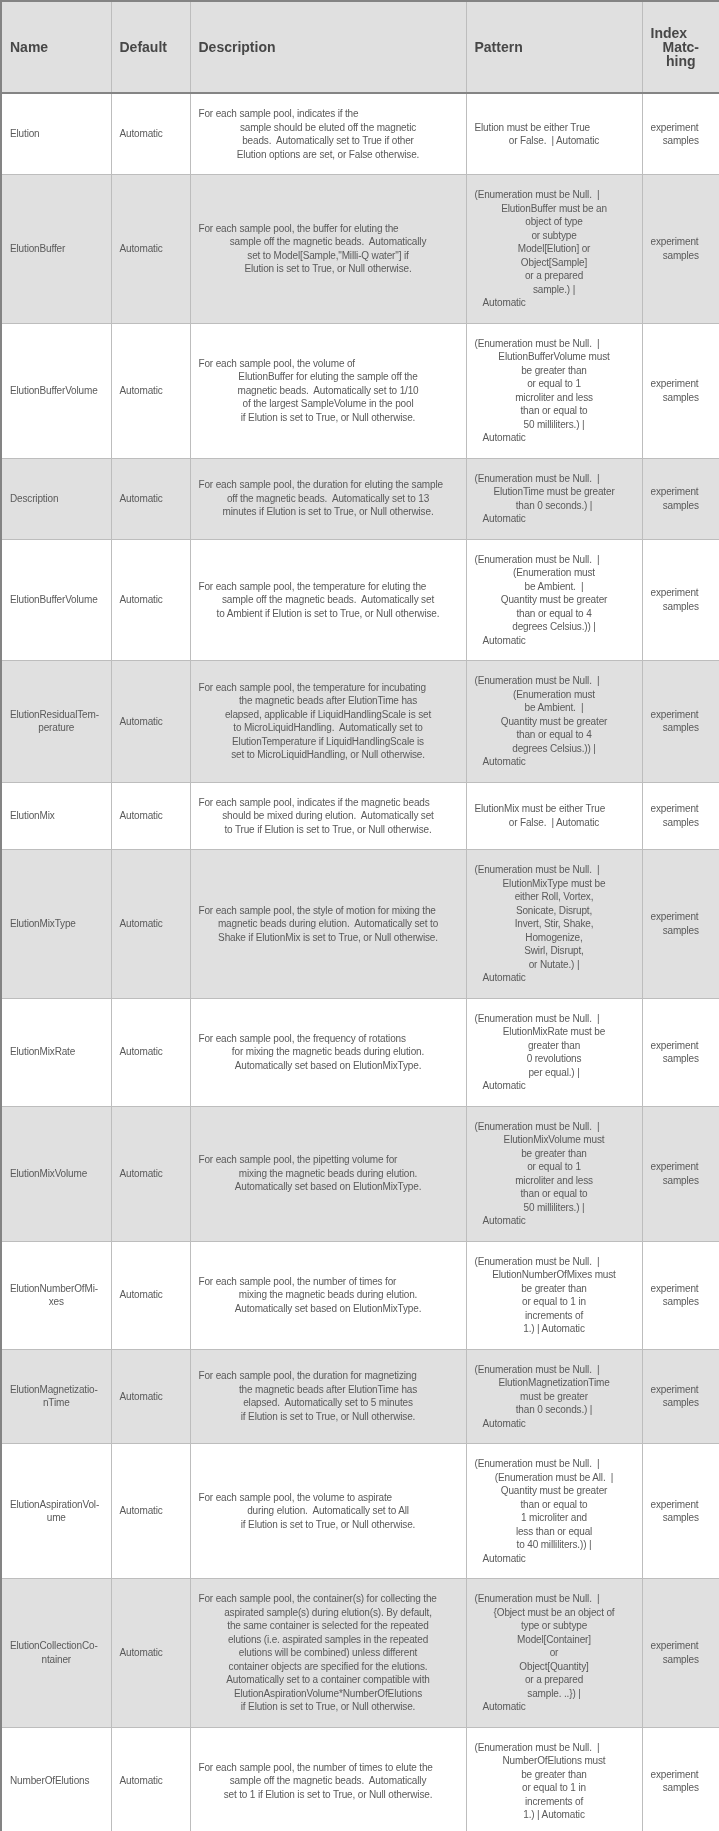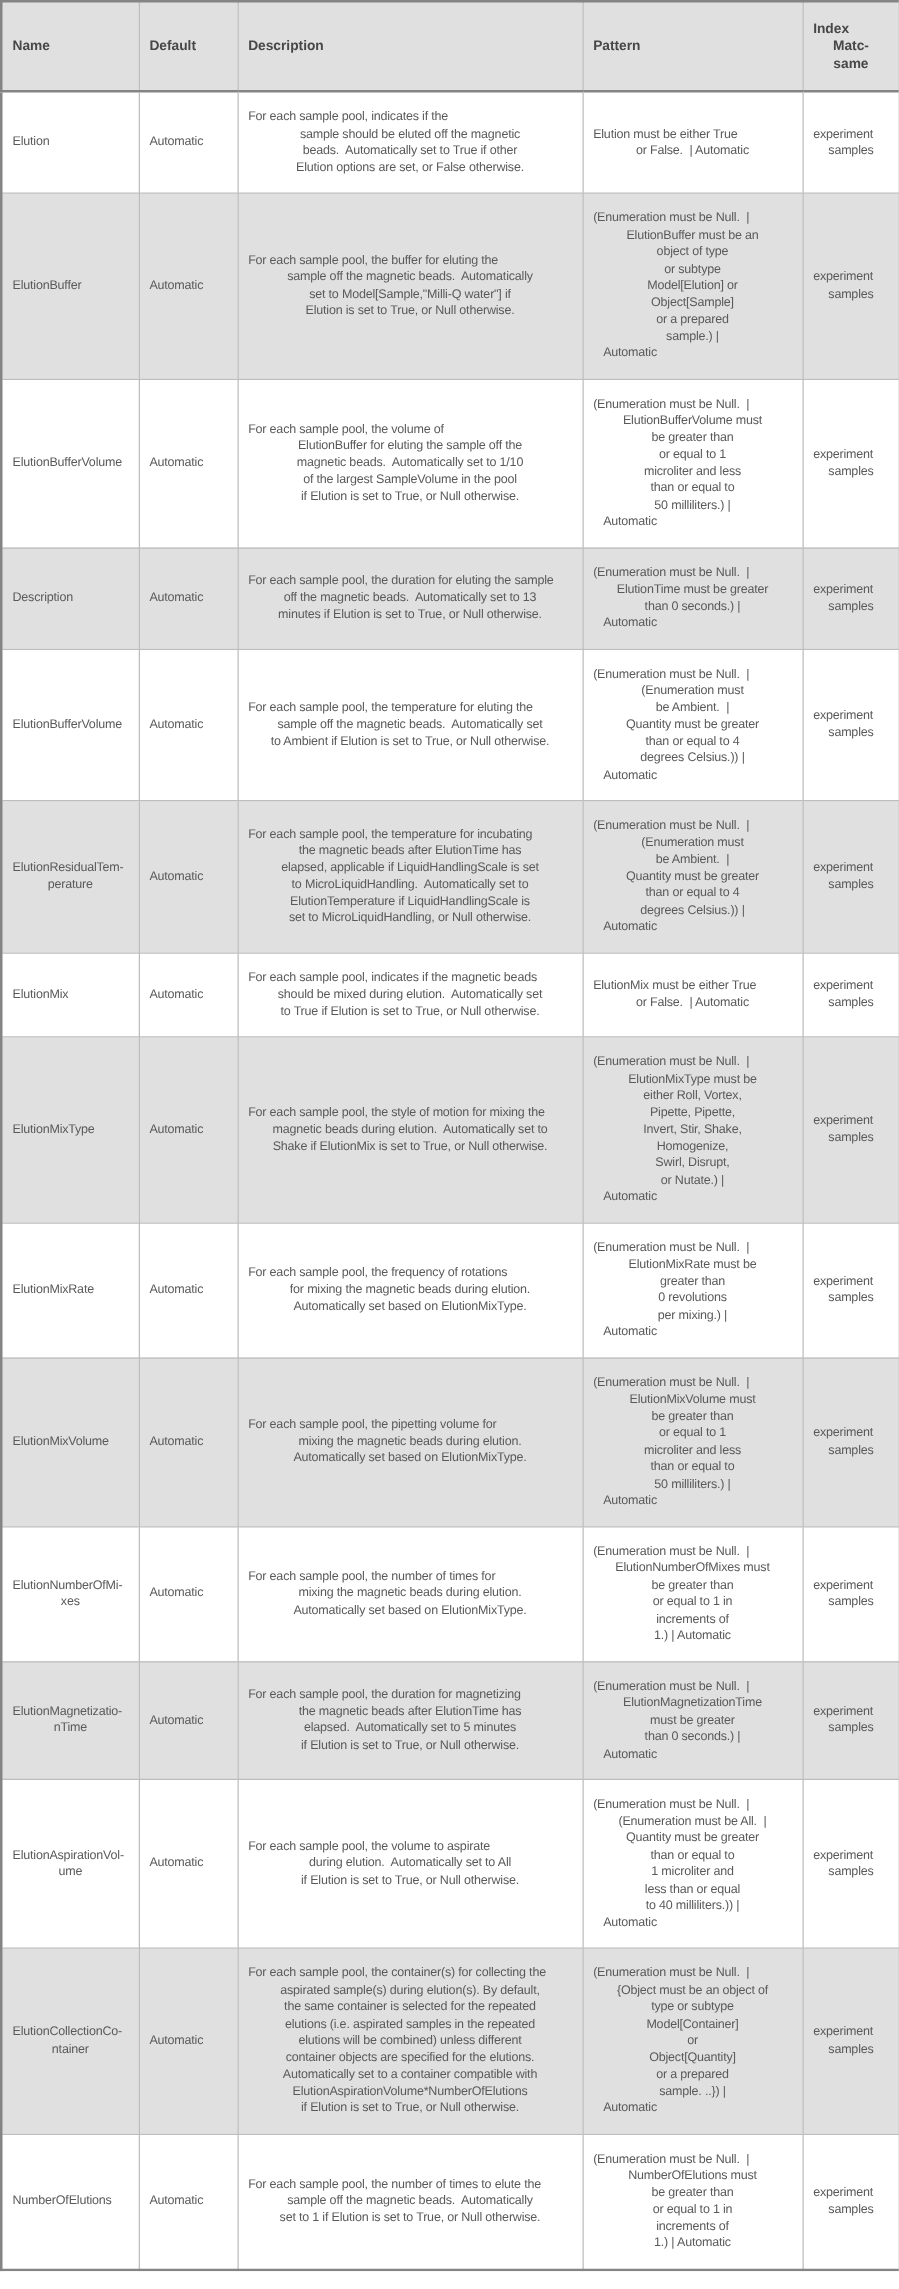--- a/index.html
+++ b/index.html
@@ -15,24 +15,24 @@
   th, td {
     border:1px solid var(--grid,#bdbdbd);
     vertical-align:middle;
     padding:13px 8px;
     overflow:visible;
   }
   thead th {
     background:var(--stripe,#e0e0e0);
     border-bottom:2px solid var(--frame,#848484);
     color:var(--head-text,#474747);
-    font-size:11px;
+    font-size:14px;
     font-weight:bold;
     text-align:left;
-    padding:14px 8px;
+    padding:24px 8px;
   }
   td { color:var(--body-text,#5a5a5a); font-size:10px; }
   tbody tr:nth-child(even) td { background:var(--stripe,#e0e0e0); }
   .line { white-space:pre; line-height:13.5px; letter-spacing:-0.15px; }
   thead .line { line-height:14px; letter-spacing:0; }
   .line.l { text-align:left; }
   .line.c { text-align:center; }
   .line.a { text-align:left; padding-left:8px; }
 </style>
 </head>
@@ -57,21 +57,21 @@
           </th>
         <th>
             <div class="line l">Description</div>
           </th>
         <th>
             <div class="line l">Pattern</div>
           </th>
         <th>
             <div class="line l">Index</div>
             <div class="line c">Matc-</div>
-            <div class="line c">same</div>
+            <div class="line c">hing</div>
           </th>
       </tr>
     </thead>
     <tbody>
         <tr>
           <td>
             <div class="line l">Elution</div>
           </td>
           <td>
             <div class="line l">Automatic</div>
@@ -258,21 +258,21 @@
           </td>
           <td>
             <div class="line l">For each sample pool, the style of motion for mixing the</div>
             <div class="line c">magnetic beads during elution.  Automatically set to</div>
             <div class="line c">Shake if ElutionMix is set to True, or Null otherwise.</div>
           </td>
           <td>
             <div class="line l">(Enumeration must be Null.  |</div>
             <div class="line c">ElutionMixType must be</div>
             <div class="line c">either Roll, Vortex,</div>
-            <div class="line c">Pipette, Pipette,</div>
+            <div class="line c">Sonicate, Disrupt,</div>
             <div class="line c">Invert, Stir, Shake,</div>
             <div class="line c">Homogenize,</div>
             <div class="line c">Swirl, Disrupt,</div>
             <div class="line c">or Nutate.) |</div>
             <div class="line a">Automatic</div>
           </td>
           <td>
             <div class="line l">experiment</div>
             <div class="line c">samples</div>
           </td>
@@ -287,21 +287,21 @@
           <td>
             <div class="line l">For each sample pool, the frequency of rotations</div>
             <div class="line c">for mixing the magnetic beads during elution.</div>
             <div class="line c">Automatically set based on ElutionMixType.</div>
           </td>
           <td>
             <div class="line l">(Enumeration must be Null.  |</div>
             <div class="line c">ElutionMixRate must be</div>
             <div class="line c">greater than</div>
             <div class="line c">0 revolutions</div>
-            <div class="line c">per mixing.) |</div>
+            <div class="line c">per equal.) |</div>
             <div class="line a">Automatic</div>
           </td>
           <td>
             <div class="line l">experiment</div>
             <div class="line c">samples</div>
           </td>
         </tr>
         <tr>
           <td>
             <div class="line l">ElutionMixVolume</div>

